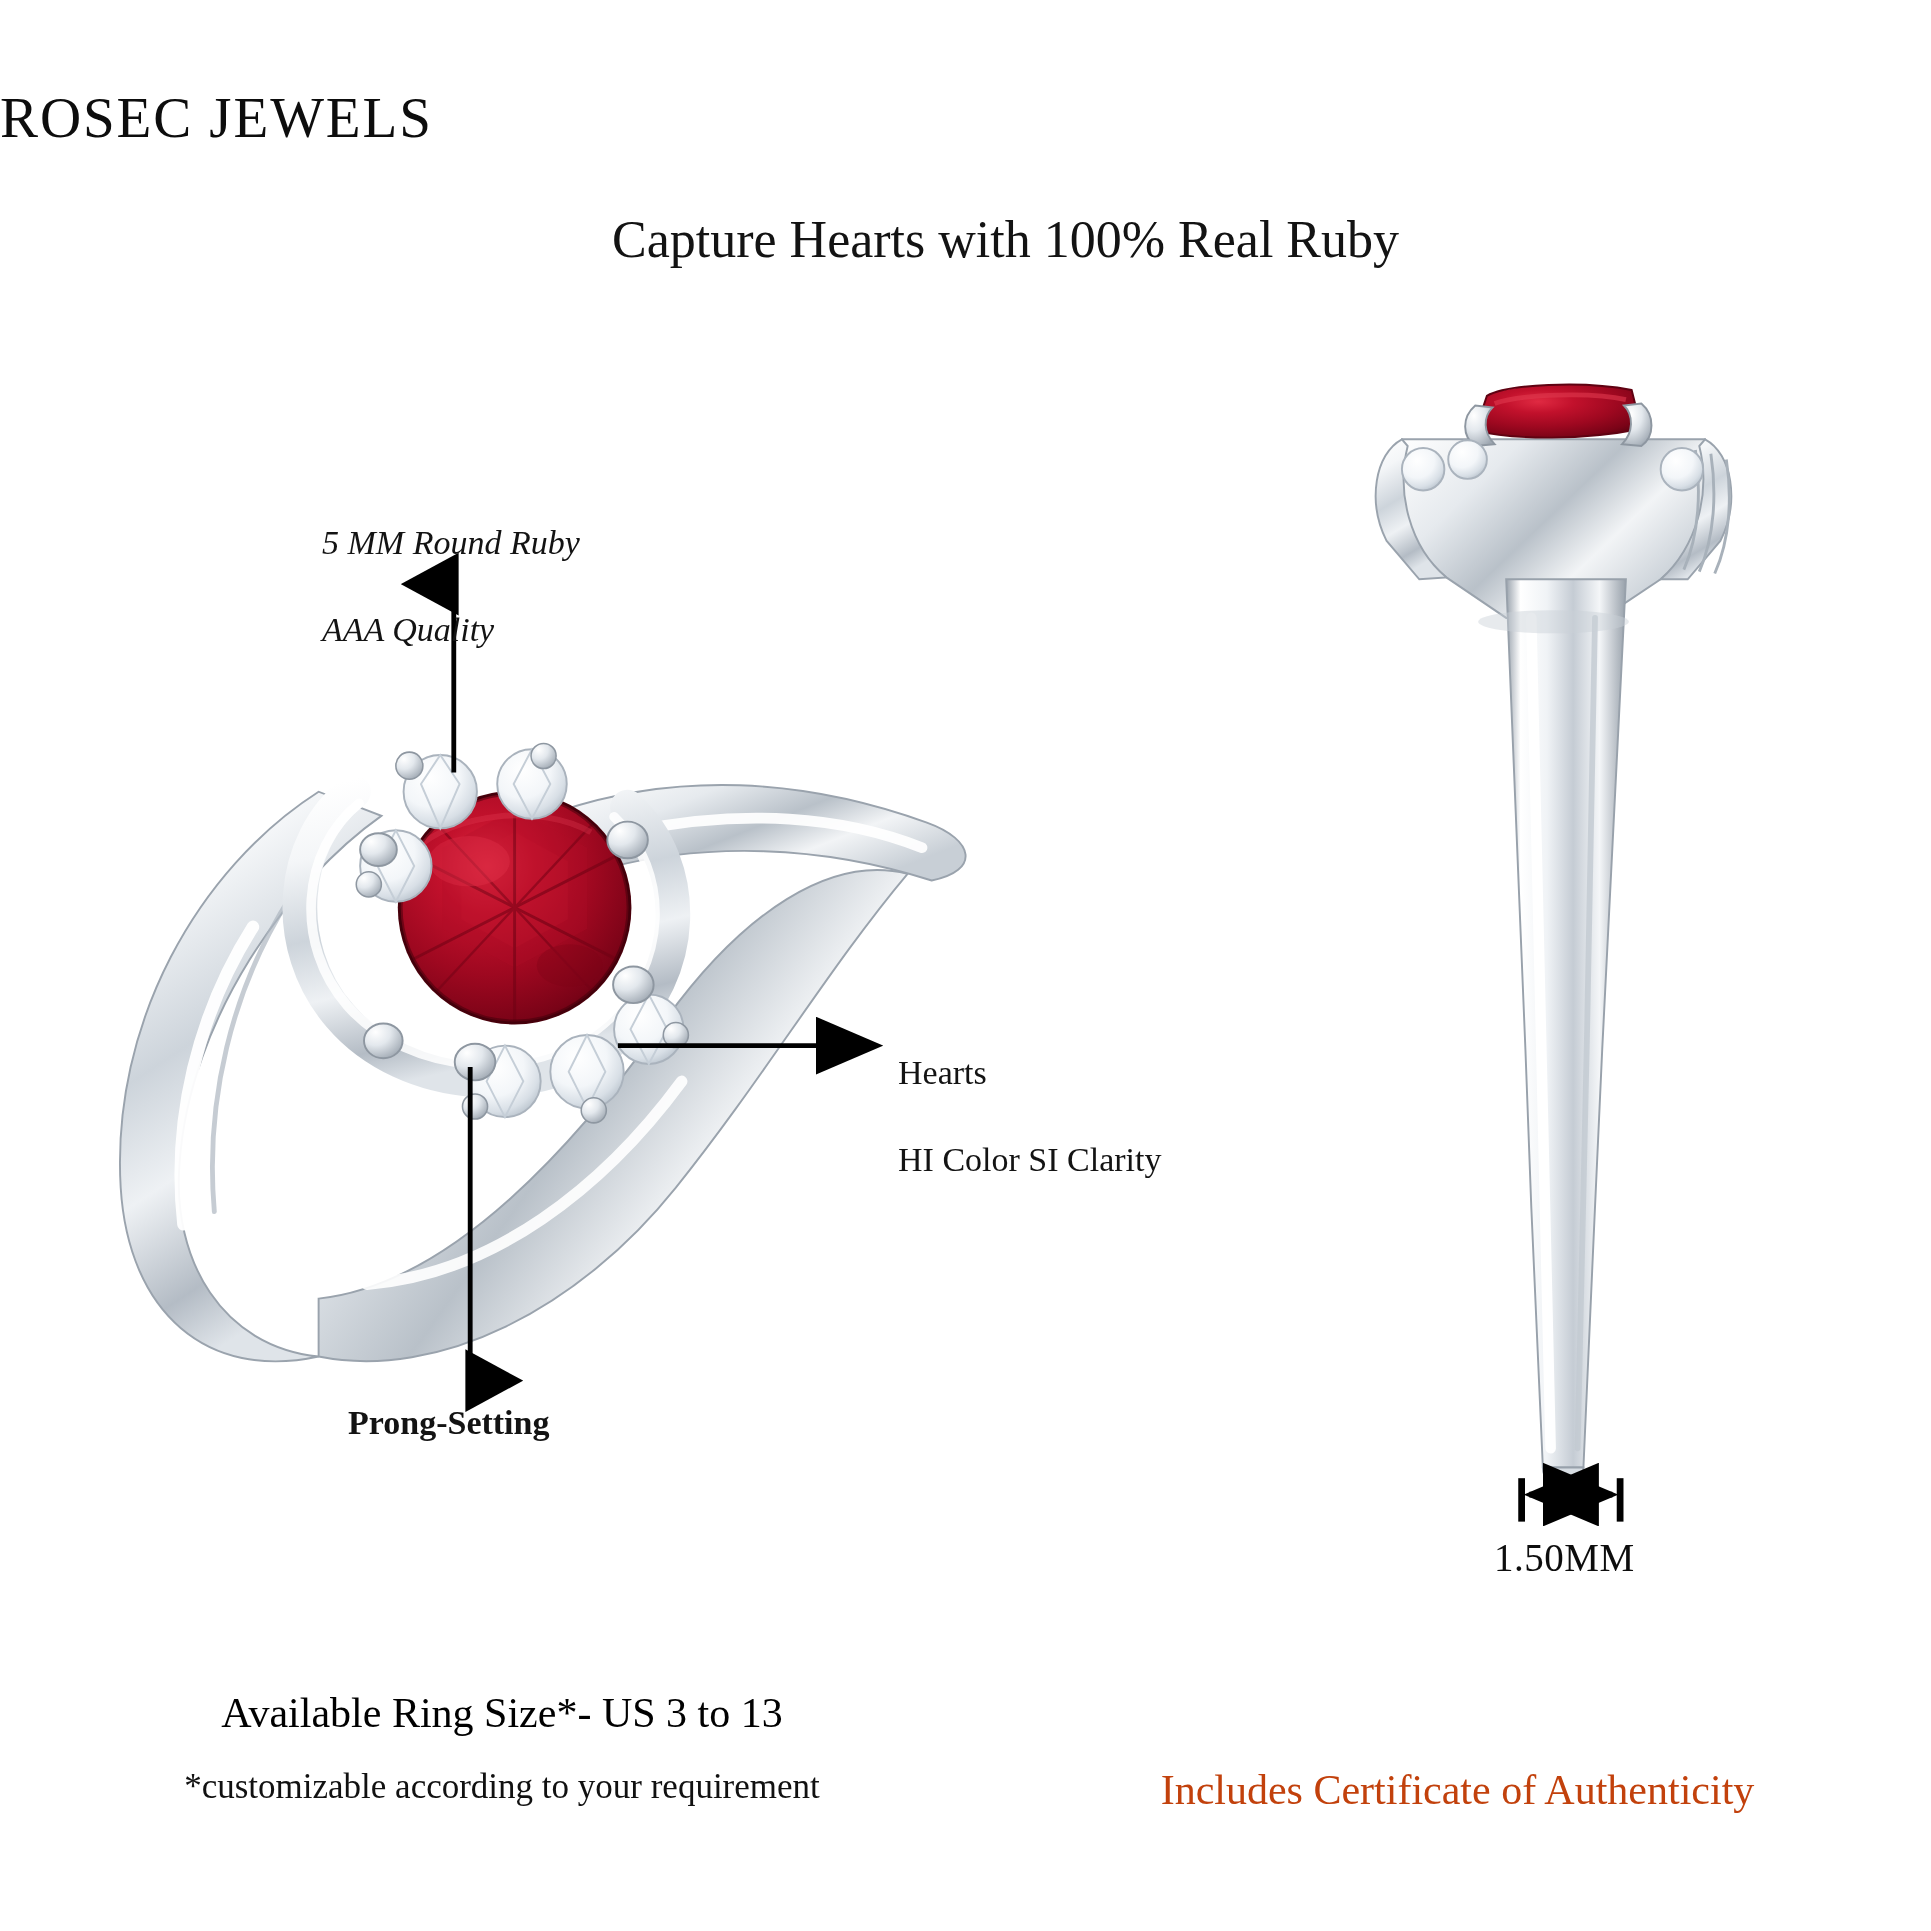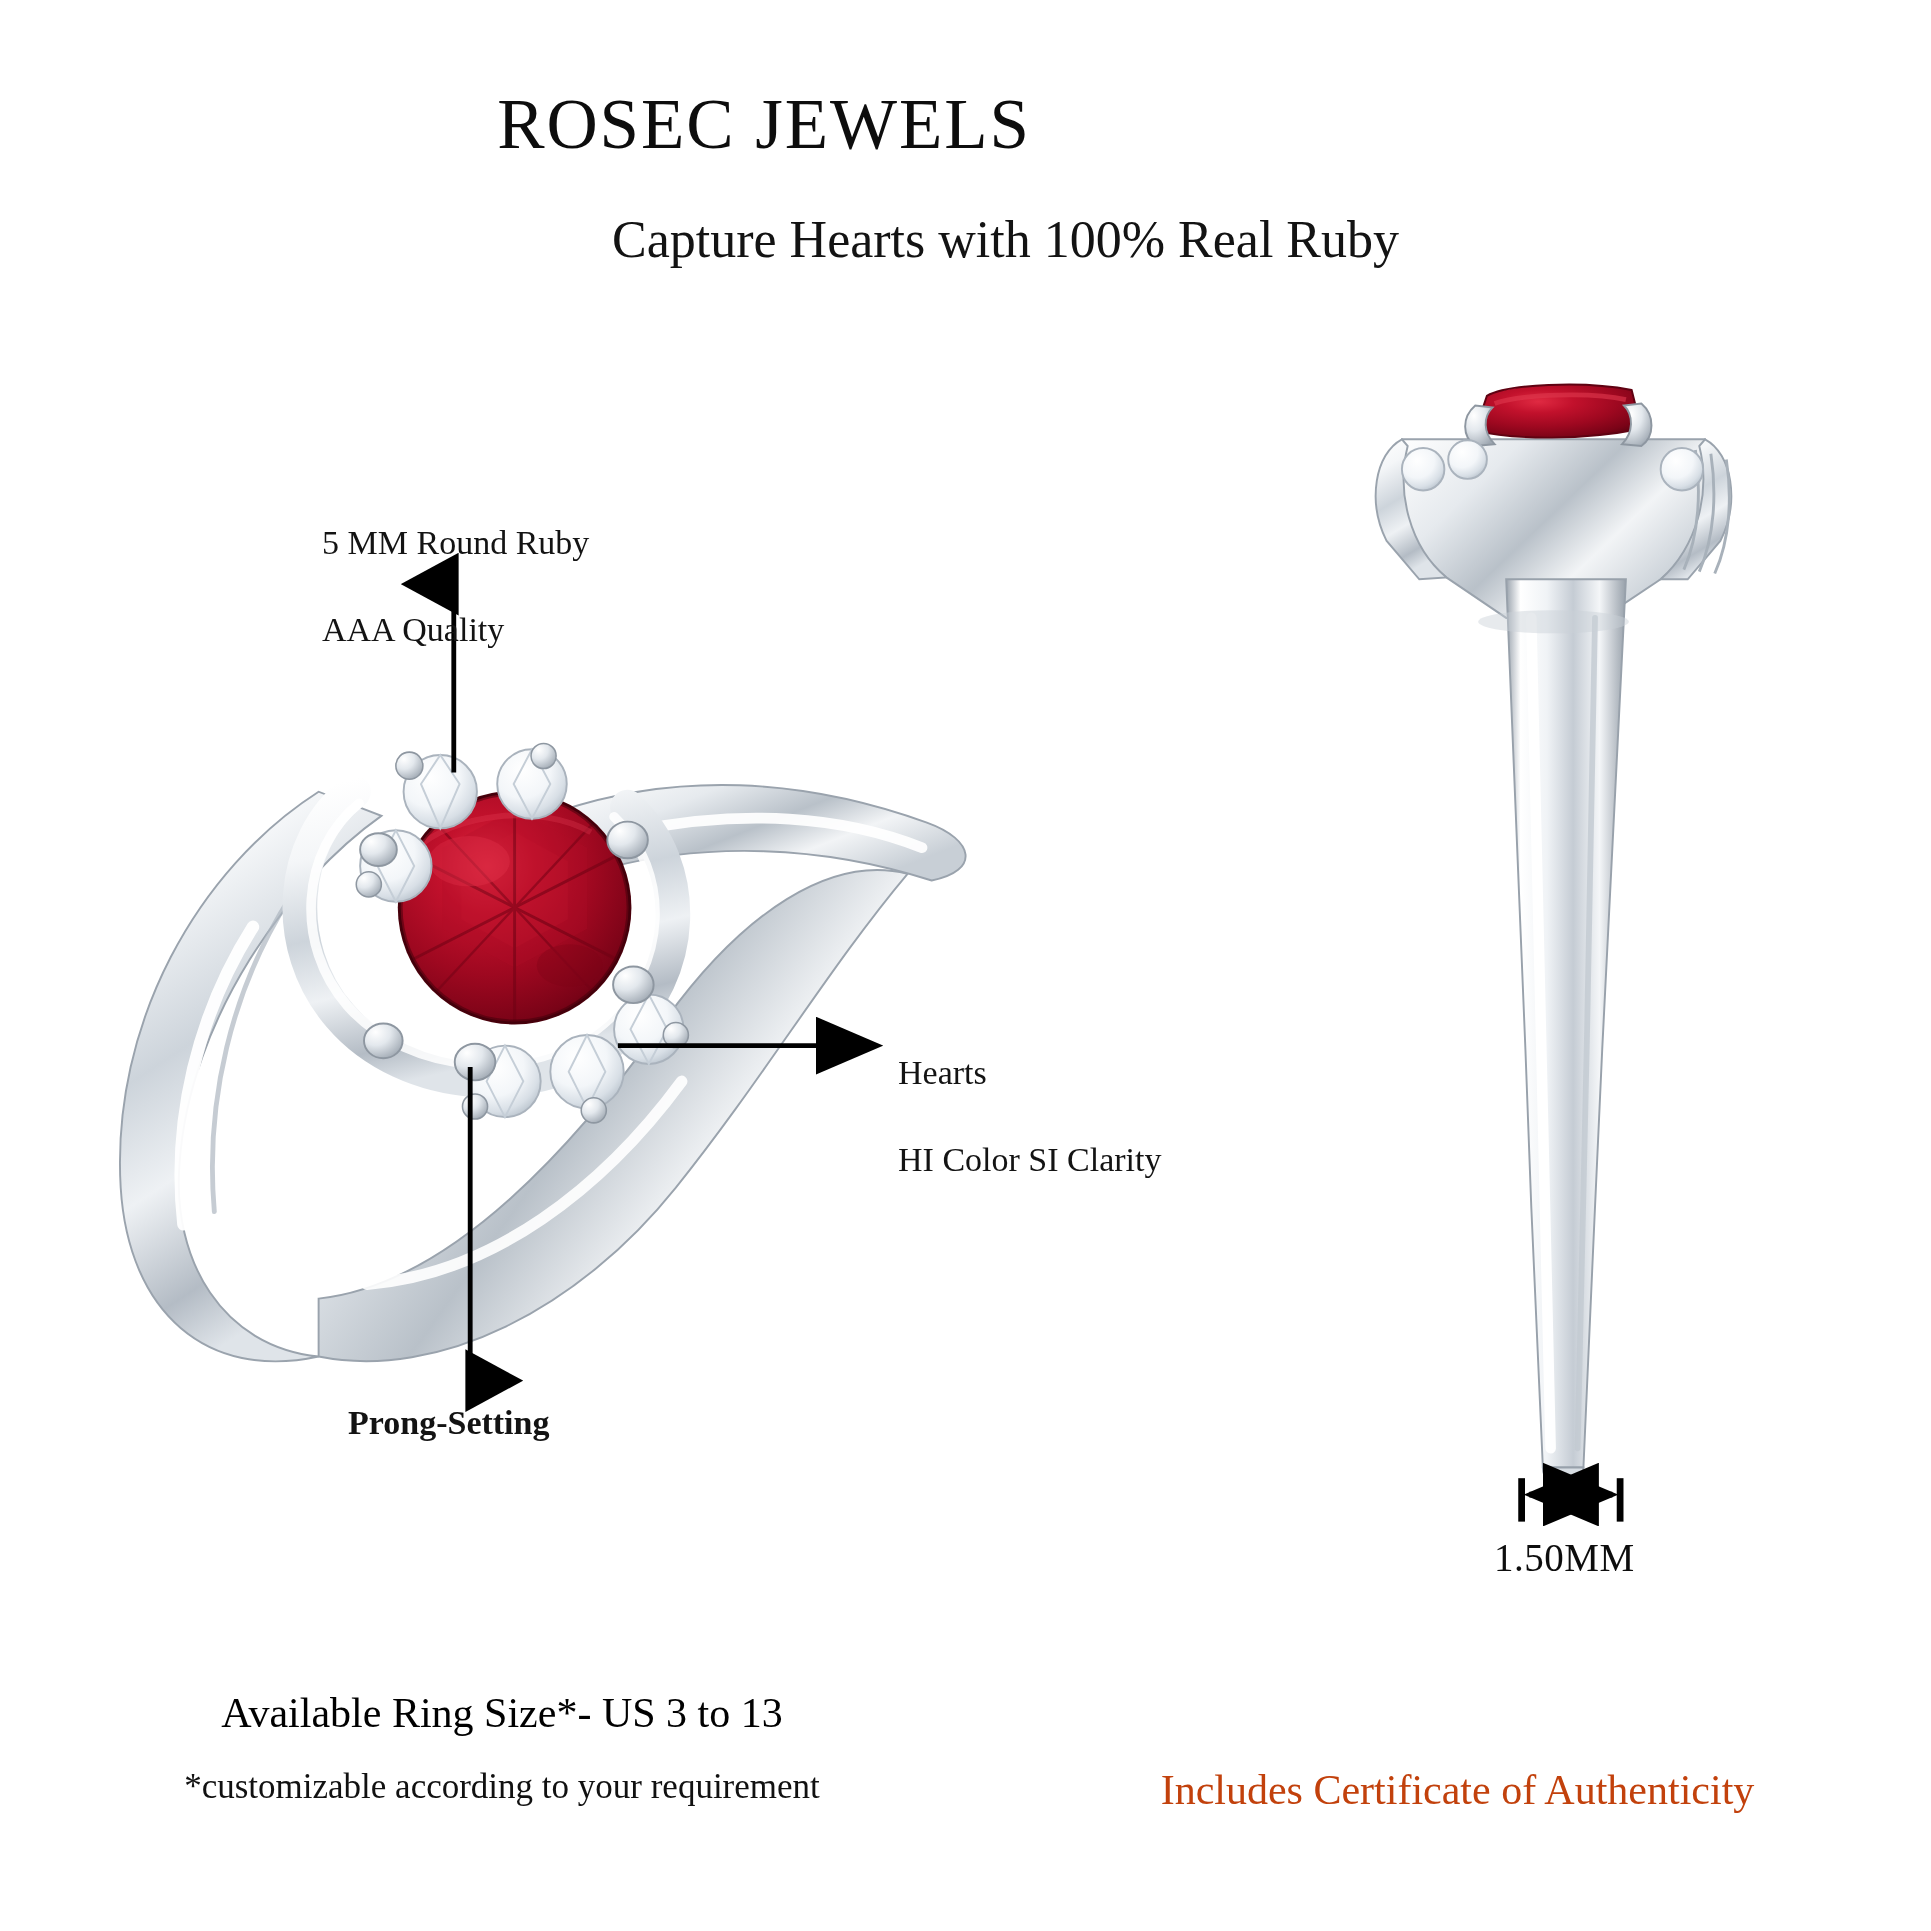--- a/index.html
+++ b/index.html
@@ -7,32 +7,32 @@
   body{
     width:1931px;height:1931px;position:relative;overflow:hidden;
     font-family:"Liberation Serif","DejaVu Serif",serif;
     color:#111111;
     -webkit-font-smoothing:antialiased;
   }
   .canvas{position:absolute;inset:0;width:1931px;height:1931px;background:#fff;}
 
   
   .brand-title{
-    position:absolute;left:0;top:89px;width:1528px;text-align:center;
-    font-size:71px;letter-spacing:1.9px;font-weight:400;line-height:1;
+    position:absolute;left:0;top:89px;width:1528px;text-align:left;
+    font-size:57px;letter-spacing:1.9px;font-weight:400;line-height:1;
     color:#0d0d0d;
   }
   .brand-sub{
     position:absolute;left:0;top:214px;width:1931px;text-align:center;
     font-size:52px;font-weight:400;line-height:1;color:#131313;padding-left:40px;
   }
 
   
   .anno{position:absolute;font-size:34px;line-height:1.28;color:#131313;white-space:pre-line;}
-  .anno-ruby{left:322px;top:477px;}
+  .anno-ruby{left:322px;top:477px;font-style:italic;}
   .anno-diamond{left:898px;top:1007px;}
   .anno-prong{left:348px;top:1401px;font-weight:bold;}
   .dim-label{position:absolute;left:1494px;top:1535px;font-size:39px;color:#0d0d0d;letter-spacing:0.5px;}
 
   
   .foot-left-1{
     position:absolute;left:116px;top:1692px;width:772px;text-align:center;
     font-size:42px;line-height:1;color:#000000;
   }
   .foot-left-2{

